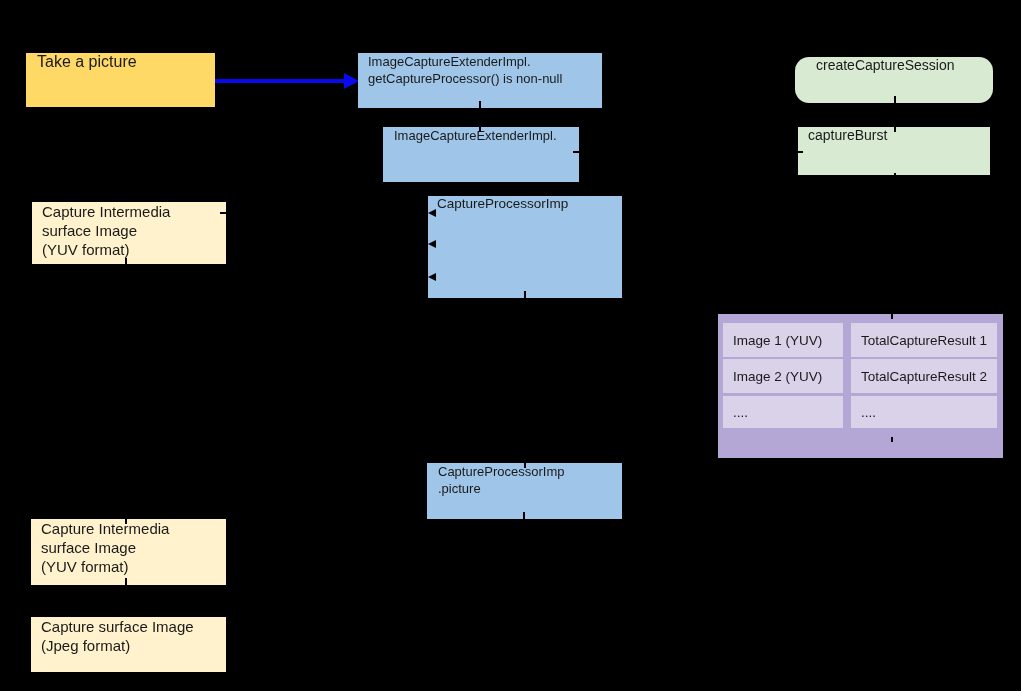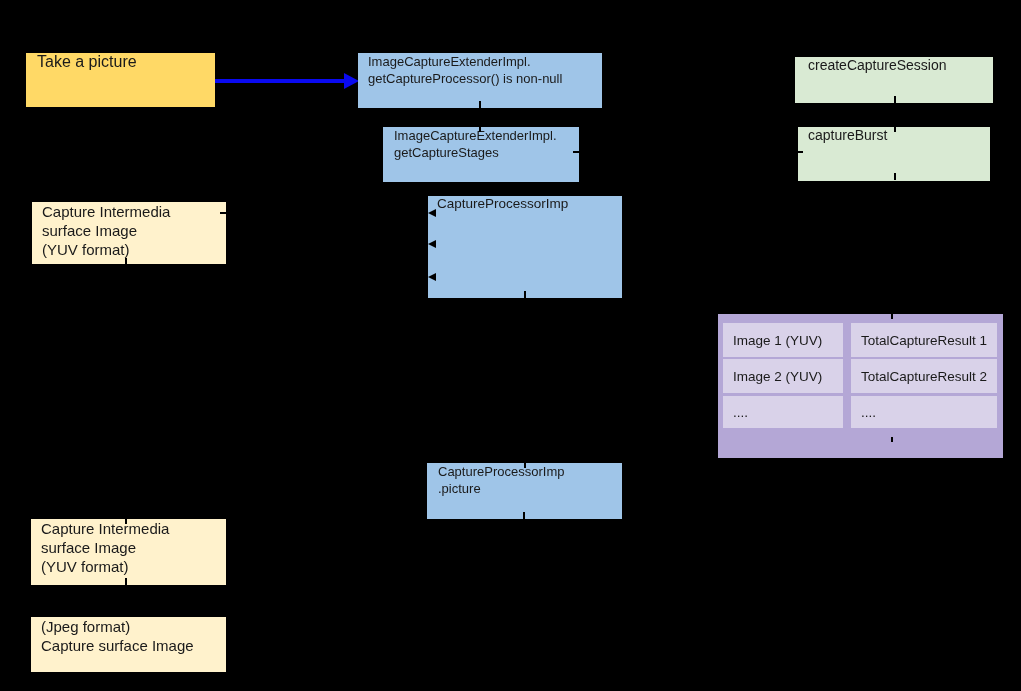--- a/index.html
+++ b/index.html
@@ -37,22 +37,22 @@
   #get-processor{left:358px;top:53px;width:244px;height:55px;background:var(--blue);
     font-size:13px;line-height:17px;padding-left:10px;}
   #get-stages{left:383px;top:127px;width:196px;height:55px;background:var(--blue);
     font-size:13px;line-height:17px;padding-left:11px;}
   #processor-imp{left:428px;top:196px;width:194px;height:102px;background:var(--blue);
     font-size:13.5px;padding-left:9px;}
   #process{left:427px;top:463px;width:195px;height:56px;background:var(--blue);
     font-size:13px;line-height:17px;padding-left:11px;}
   
   #create-session{left:795px;top:57px;width:198px;height:46px;background:var(--green);
-    font-size:14px;padding-left:13px;}
-  #capture-burst{left:798px;top:127px;width:192px;height:54px;background:var(--green);
+    font-size:14px;padding-left:21px;border-radius:14px;}
+  #capture-burst{left:798px;top:127px;width:192px;height:48px;background:var(--green);
     font-size:14px;padding-left:10px;}
   
   #results-table{left:718px;top:314px;width:285px;height:144px;background:var(--purple-outer);
     position:absolute;}
   .pcell{position:absolute;box-sizing:border-box;background:var(--purple-cell);
     font-size:13.5px;display:flex;align-items:center;padding-left:10px;color:var(--text);}
   .col1{left:5px;width:120px;}
   .col2{left:133px;width:146px;}
   .row1{top:9px;height:34px;}
   .row2{top:45px;height:34px;text-align:right;}
@@ -82,32 +82,31 @@
   <span class="ln">(YUV format)</span>
 </div>
 
 <div class="node" id="yuv-bottom">
   <span class="ln">Capture Intermedia</span>
   <span class="ln">surface Image</span>
   <span class="ln">(YUV format)</span>
 </div>
 
 <div class="node" id="jpeg-bottom">
+  <span class="ln">Capture surface Image</span>
   <span class="ln">(Jpeg format)</span>
-  <span class="ln">Capture surface Image</span>
 </div>
 
 <div class="node" id="get-processor">
   <span class="ln">ImageCaptureExtenderImpl.</span>
   <span class="ln b">getCaptureProcessor() is non-null</span>
 </div>
 
 <div class="node" id="get-stages">
   <span class="ln">ImageCaptureExtenderImpl.</span>
-  <span class="ln b">getCaptureStages</span>
 </div>
 
 <div class="node" id="processor-imp">
   <span class="ln">CaptureProcessorImp</span>
 </div>
 
 <div class="node" id="process">
   <span class="ln">CaptureProcessorImp</span>
   <span class="ln b">.picture</span>
 </div>

